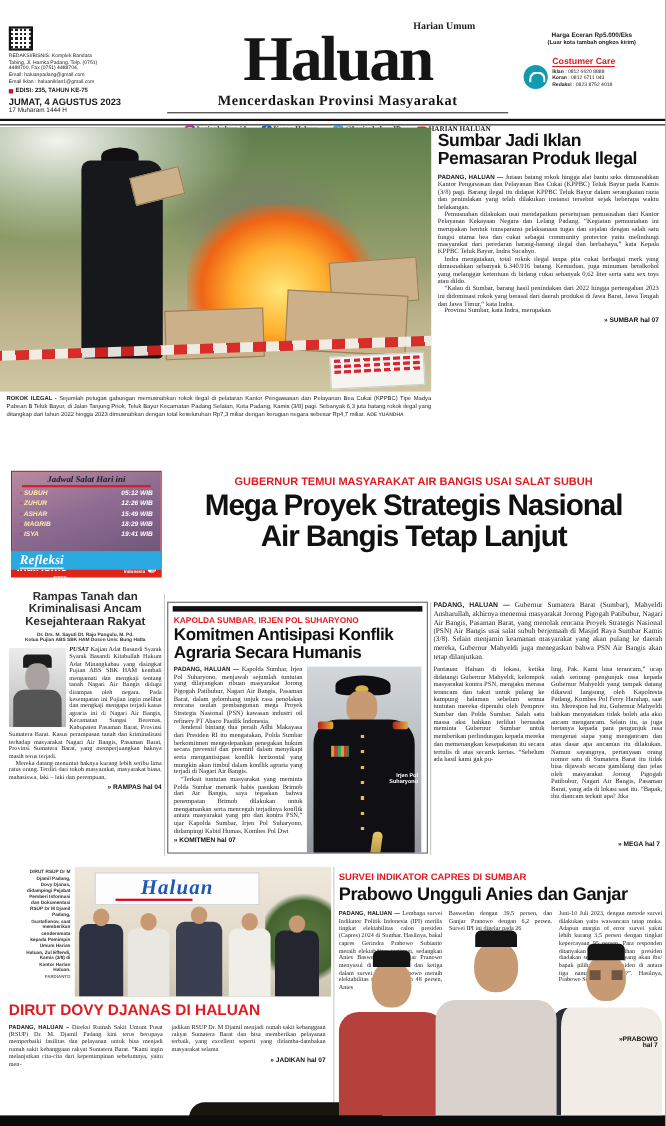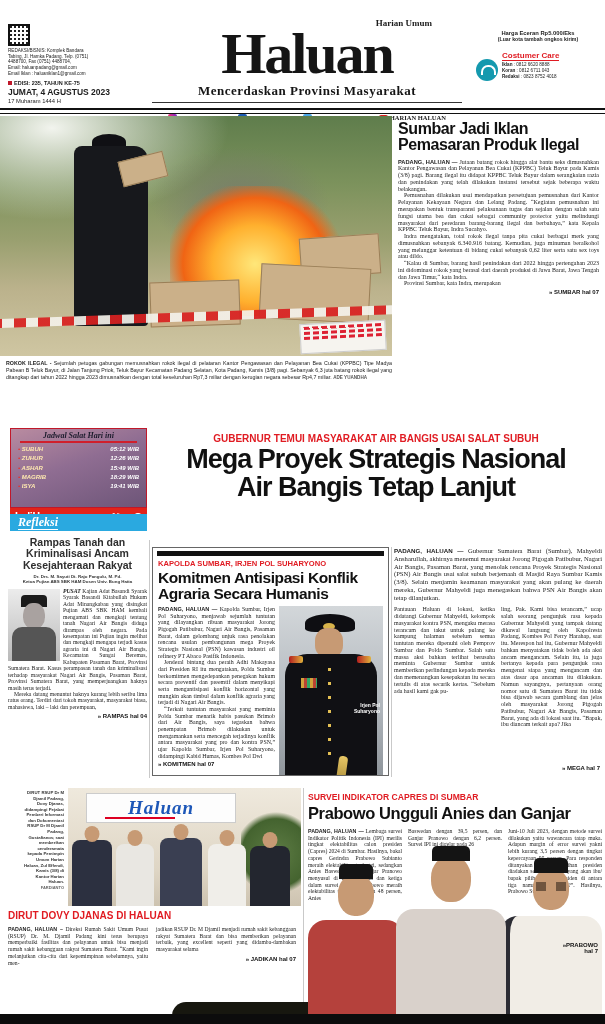--- a/index.html
+++ b/index.html
@@ -230,21 +230,21 @@
       <span class="ih-logo">IndiHome</span>
       <div class="ih-fiber">FIBER</div>
     </div>
     <div class="tlk">
         <span class="pre">Telkom
 Indonesia</span>
       <span class="tlk-logo"></span>
       </div>
   </div>
 
-  <div class="abs refleksi-bar" style="left:10px; top:514px; width:137px; height:17px;">
+  <div class="abs refleksi-bar" style="left:10px; top:501px; width:137px; height:17px;">
     <span>Refleksi</span>
   </div>
   <div class="abs clip" style="left:8px; top:537px; width:139px; height:242px;">
     <div class="ctr" style="font:bold 10.5px 'Liberation Sans', sans-serif; color:#2e2e2e; line-height:1.08;">Rampas Tanah dan Kriminalisasi Ancam Kesejahteraan Rakyat</div>
     <div class="ctr s b" style="font-size:4.4px; margin-top:3px; color:#333;">Dr. Drs. M. Sayuti Dt. Rajo Pangulu, M. Pd.</div>
     <div class="ctr s b" style="font-size:4.4px; color:#333;">Ketua Pujian ABS SBK HAM Dosen Univ. Bung Hatta</div>
     <div class="body-txt just" style="margin-top:4px; font-size:5.7px;">
       <div class="portrait-bw" style="float:left; width:52px; height:72px; margin:1px 3px 1px 0;">
         <div class="bw-peci"></div>
         <div class="bw-face"></div>
@@ -317,21 +317,21 @@
     <div class="ho-sign">Haluan</div>
     <div class="plant" style="right:-10px; top:20px; width:70px; height:90px;"></div>
     <div class="person" style="left:4px; top:52px; width:40px; height:66px; background:#2c3040;"></div>
     <div class="person" style="left:48px; top:56px; width:38px; height:62px; background:#e9e7e2;"></div>
     <div class="person" style="left:92px; top:50px; width:42px; height:68px; background:#3a3f52;"></div>
     <div class="person" style="left:140px; top:56px; width:38px; height:62px; background:#f0eee9;"></div>
     <div class="person" style="left:182px; top:58px; width:40px; height:60px; background:#23262f;"></div>
   </div>
 
   <div class="abs" style="left:8px; top:910px; width:292px;">
-    <div class="kicker" style="font-size:10px;">DIRUT DOVY DJANAS DI HALUAN</div>
+    <div class="kicker" style="font-size:14px;">DIRUT DOVY DJANAS DI HALUAN</div>
     <div style="display:flex; gap:8px; margin-top:5px;">
       <div class="just" style="width:140px; font-size:5.6px; line-height:1.2;">
         <span class="b s" style="font-size:5.3px;">PADANG, HALUAN –</span><span> Direksi Rumah Sakit Umum Pusat (RSUP) Dr. M. Djamil Padang kini terus berupaya memperbaiki fasilitas dan pelayanan untuk bisa menjadi rumah sakit kebanggaan rakyat Sumatera Barat. “Kami ingin melanjutkan cita-cita dari kepemimpinan sebelumnya, yaitu men-</span>
       </div>
       <div style="width:140px;">
         <div class="just" style="font-size:5.6px; line-height:1.2;">jadikan RSUP Dr. M Djamil menjadi rumah sakit kebanggaan rakyat Sumatera Barat dan bisa memberikan pelayanan terbaik, yang excellent seperti yang didamba-dambakan masyarakat selama</div>
         <div class="jump rt" style="margin-top:3px;">» JADIKAN hal 07</div>
       </div>
     </div>
   </div>

